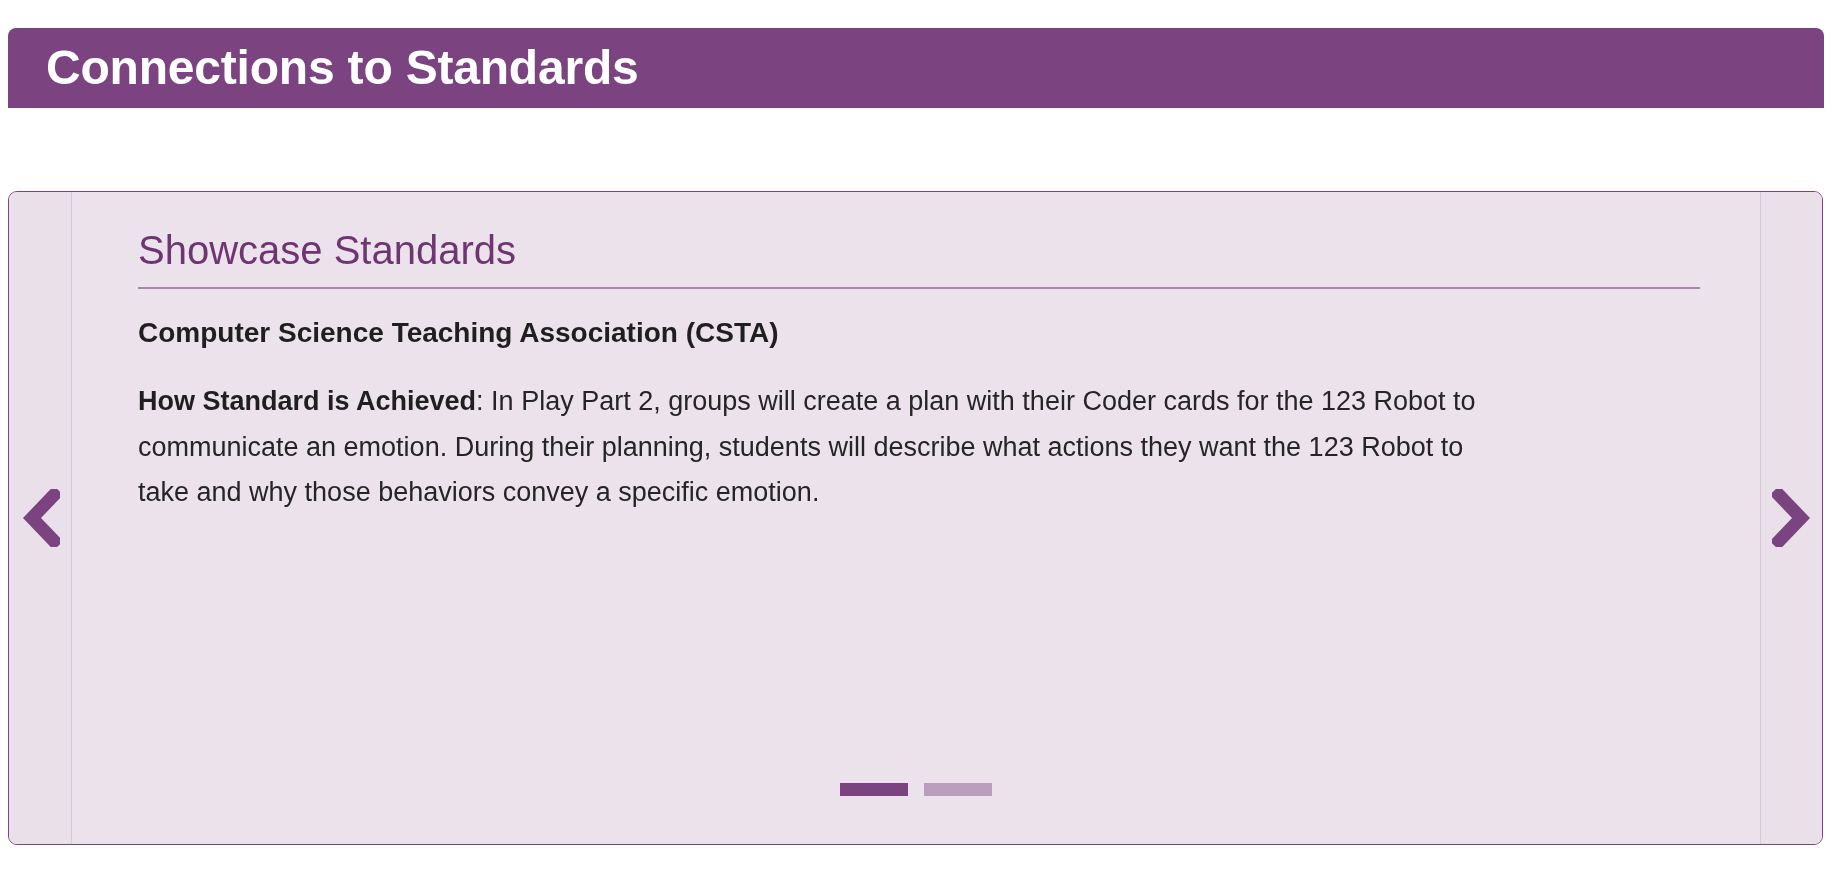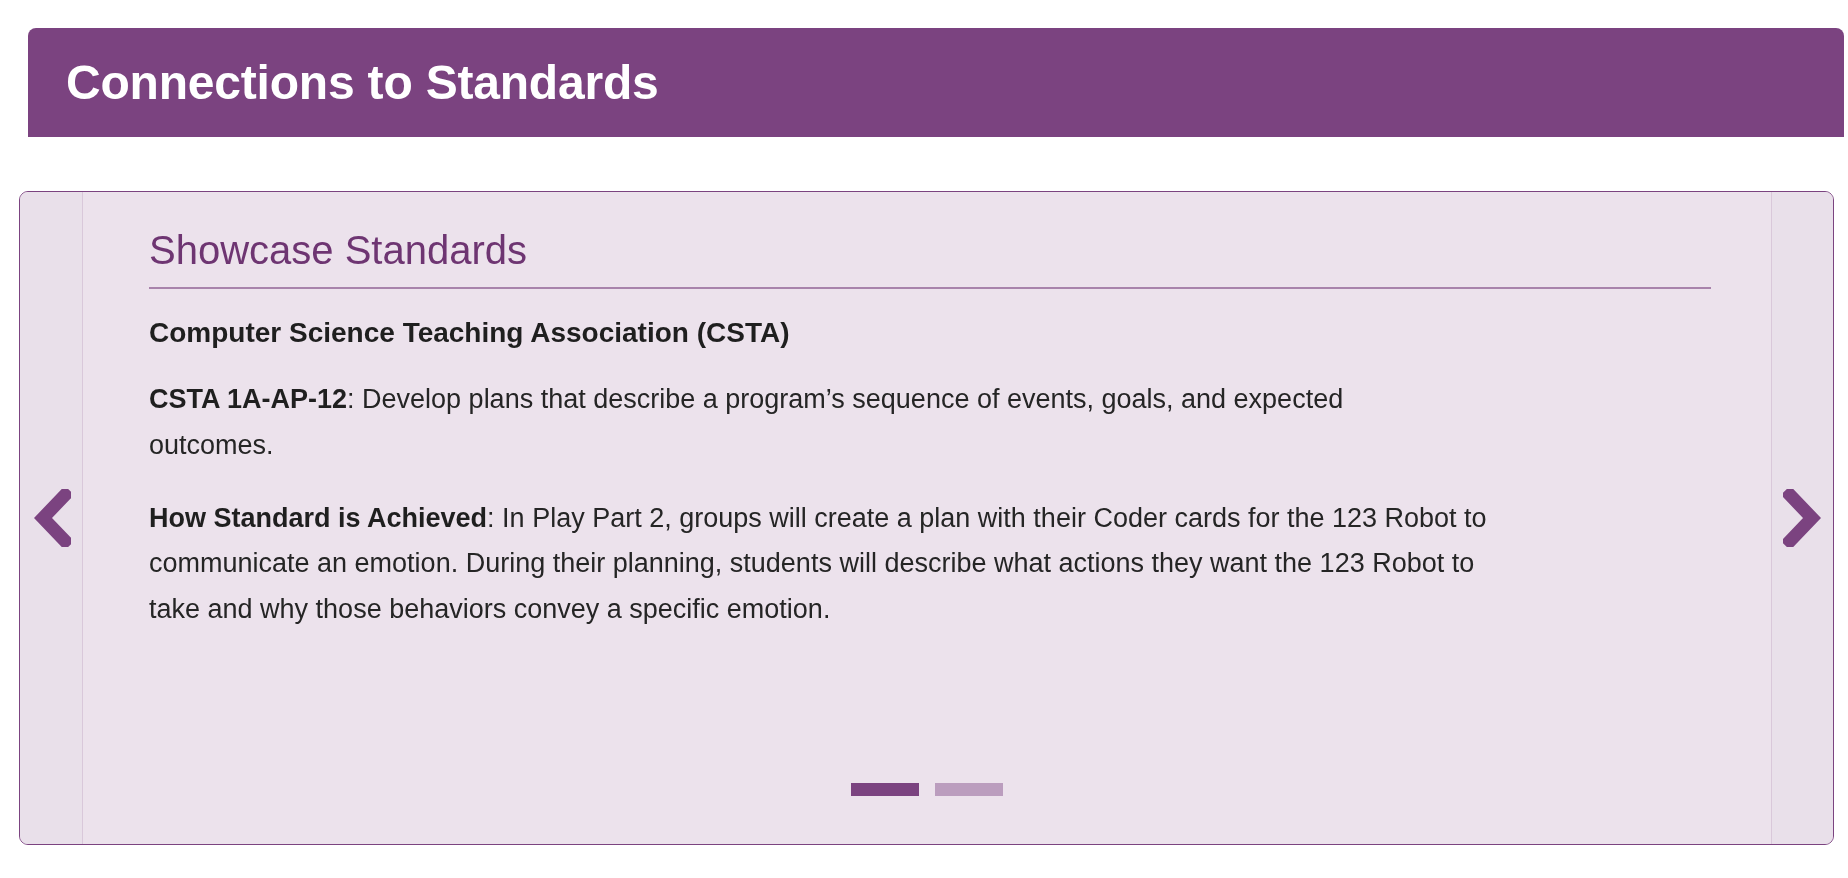--- a/index.html
+++ b/index.html
@@ -17,44 +17,44 @@
   .page {
     position: relative;
     width: 1848px;
     height: 878px;
     overflow: hidden;
   }
 
   
   .header-bar {
     position: absolute;
-    left: 28px;
+    left: 8px;
     top: 28px;
     width: 1816px;
-    height: 109px;
+    height: 80px;
     background: #7b4380;
     border-radius: 8px 8px 0 0;
     box-sizing: border-box;
     display: flex;
     align-items: center;
   }
   .header-title {
     color: #ffffff;
     font-size: 48px;
     font-weight: 600;
     letter-spacing: -0.2px;
     padding-left: 38px;
     line-height: 1;
     white-space: nowrap;
   }
 
   
   .carousel-card {
     position: absolute;
-    left: 19px;
+    left: 8px;
     top: 191px;
     width: 1815px;
     height: 654px;
     box-sizing: border-box;
     border: 1.5px solid #7b4380;
     border-radius: 9px;
     background: #ece2ec;
     display: flex;
     align-items: stretch;
     overflow: hidden;
@@ -186,21 +186,20 @@
 
     <div class="slide-area">
 
       <div class="slide-body">
 
         <h2 class="slide-heading">Showcase Standards</h2>
         <div class="heading-rule"></div>
 
         <div class="org-name">Computer Science Teaching Association (CSTA)</div>
 
-        <p class="std-para"><span class="lead">CSTA 1A-AP-12</span><span>: </span><span>Develop plans that describe a program’s sequence of events, goals, and expected outcomes.</span></p>
 
         <p class="std-para achieved"><span class="lead">How Standard is Achieved</span><span>: </span><span>In Play Part 2, groups will create a plan with their Coder cards for the 123 Robot to communicate an emotion. During their planning, students will describe what actions they want the 123 Robot to take and why those behaviors convey a specific emotion.</span></p>
 
       </div>
 
       <div class="pagination">
         <span class="page-bar active" style="background: rgb(123, 67, 128);"></span>
         <span class="page-bar" style="background: rgb(187, 157, 190);"></span>
       </div>
 

